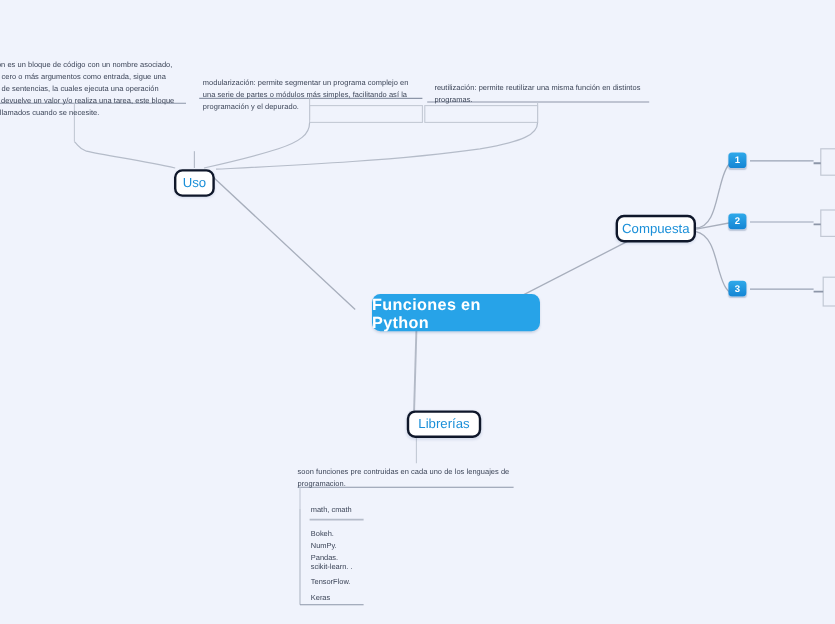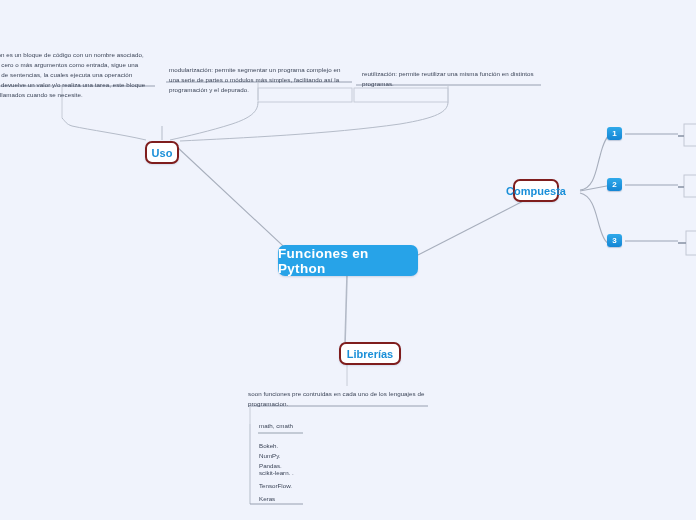--- a/index.html
+++ b/index.html
@@ -36,29 +36,30 @@
     background: #27a3e8;
     color: #ffffff;
     border-radius: 7px;
     font-size: 13.5px;
     font-weight: bold;
     letter-spacing: 0.3px;
     display: flex;
     align-items: center;
     justify-content: center;
     box-shadow: 0 1px 2px rgba(40,70,120,0.18);
+    margin-left: 32px;
   }
   
   .node-branch {
     background: #ffffff;
     color: #1a8fd8;
-    border: 2px solid #7f1d1d;
+    border: 2px solid #0f172a;
     border-radius: 7px;
     font-size: 11px;
-    font-weight: bold;
+    font-weight: normal;
     display: flex;
     align-items: center;
     justify-content: center;
     box-shadow: 0 1px 2px rgba(40,70,120,0.13);
     text-align: center;
   }
   
   .badge {
     position: absolute;
     width: 15px;
@@ -158,21 +159,21 @@
   </svg>
 
   <div class="node node-root" style="left:278px; top:245px; width:140px; height:31px;">
     <span>Funciones en Python</span>
   </div>
 
   <div class="node node-branch" style="left:145px; top:141px; width:34px; height:23px;">
     <span>Uso</span>
   </div>
 
-  <div class="node node-branch" style="left:513px; top:179px; width:46px; height:23px;">
+  <div class="node node-branch" style="left:513px; top:179px; width:67px; height:23px;">
     <span>Compuesta</span>
   </div>
 
   <div class="node node-branch" style="left:312px; top:342px; width:62px; height:23px;margin-left:27px;">
     <span>Librerías</span>
   </div>
 
   <div class="badge" style="left:607px; top:127px;">
     <span>1</span>
   </div>

